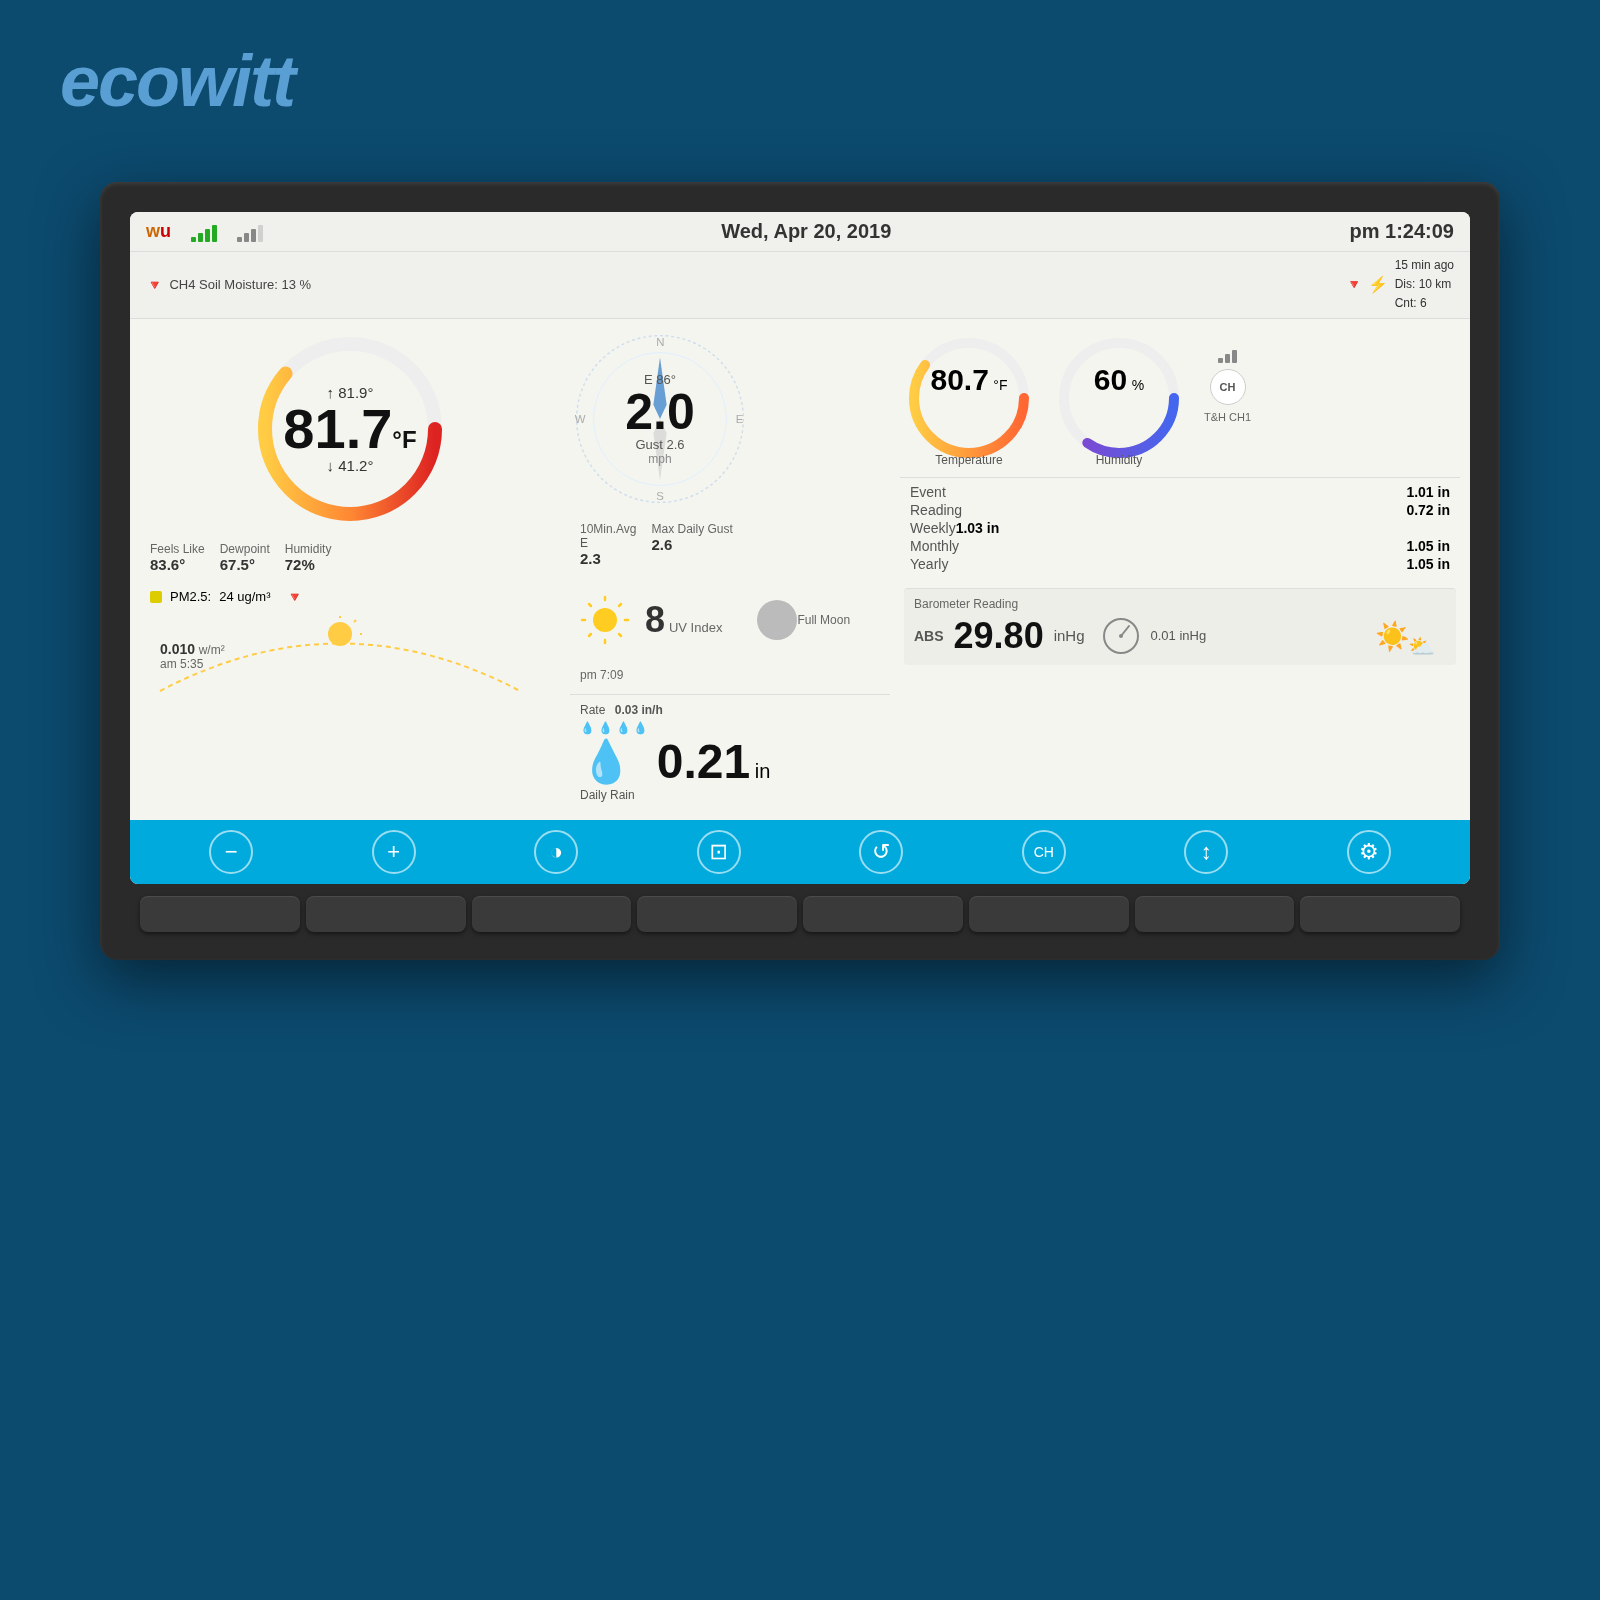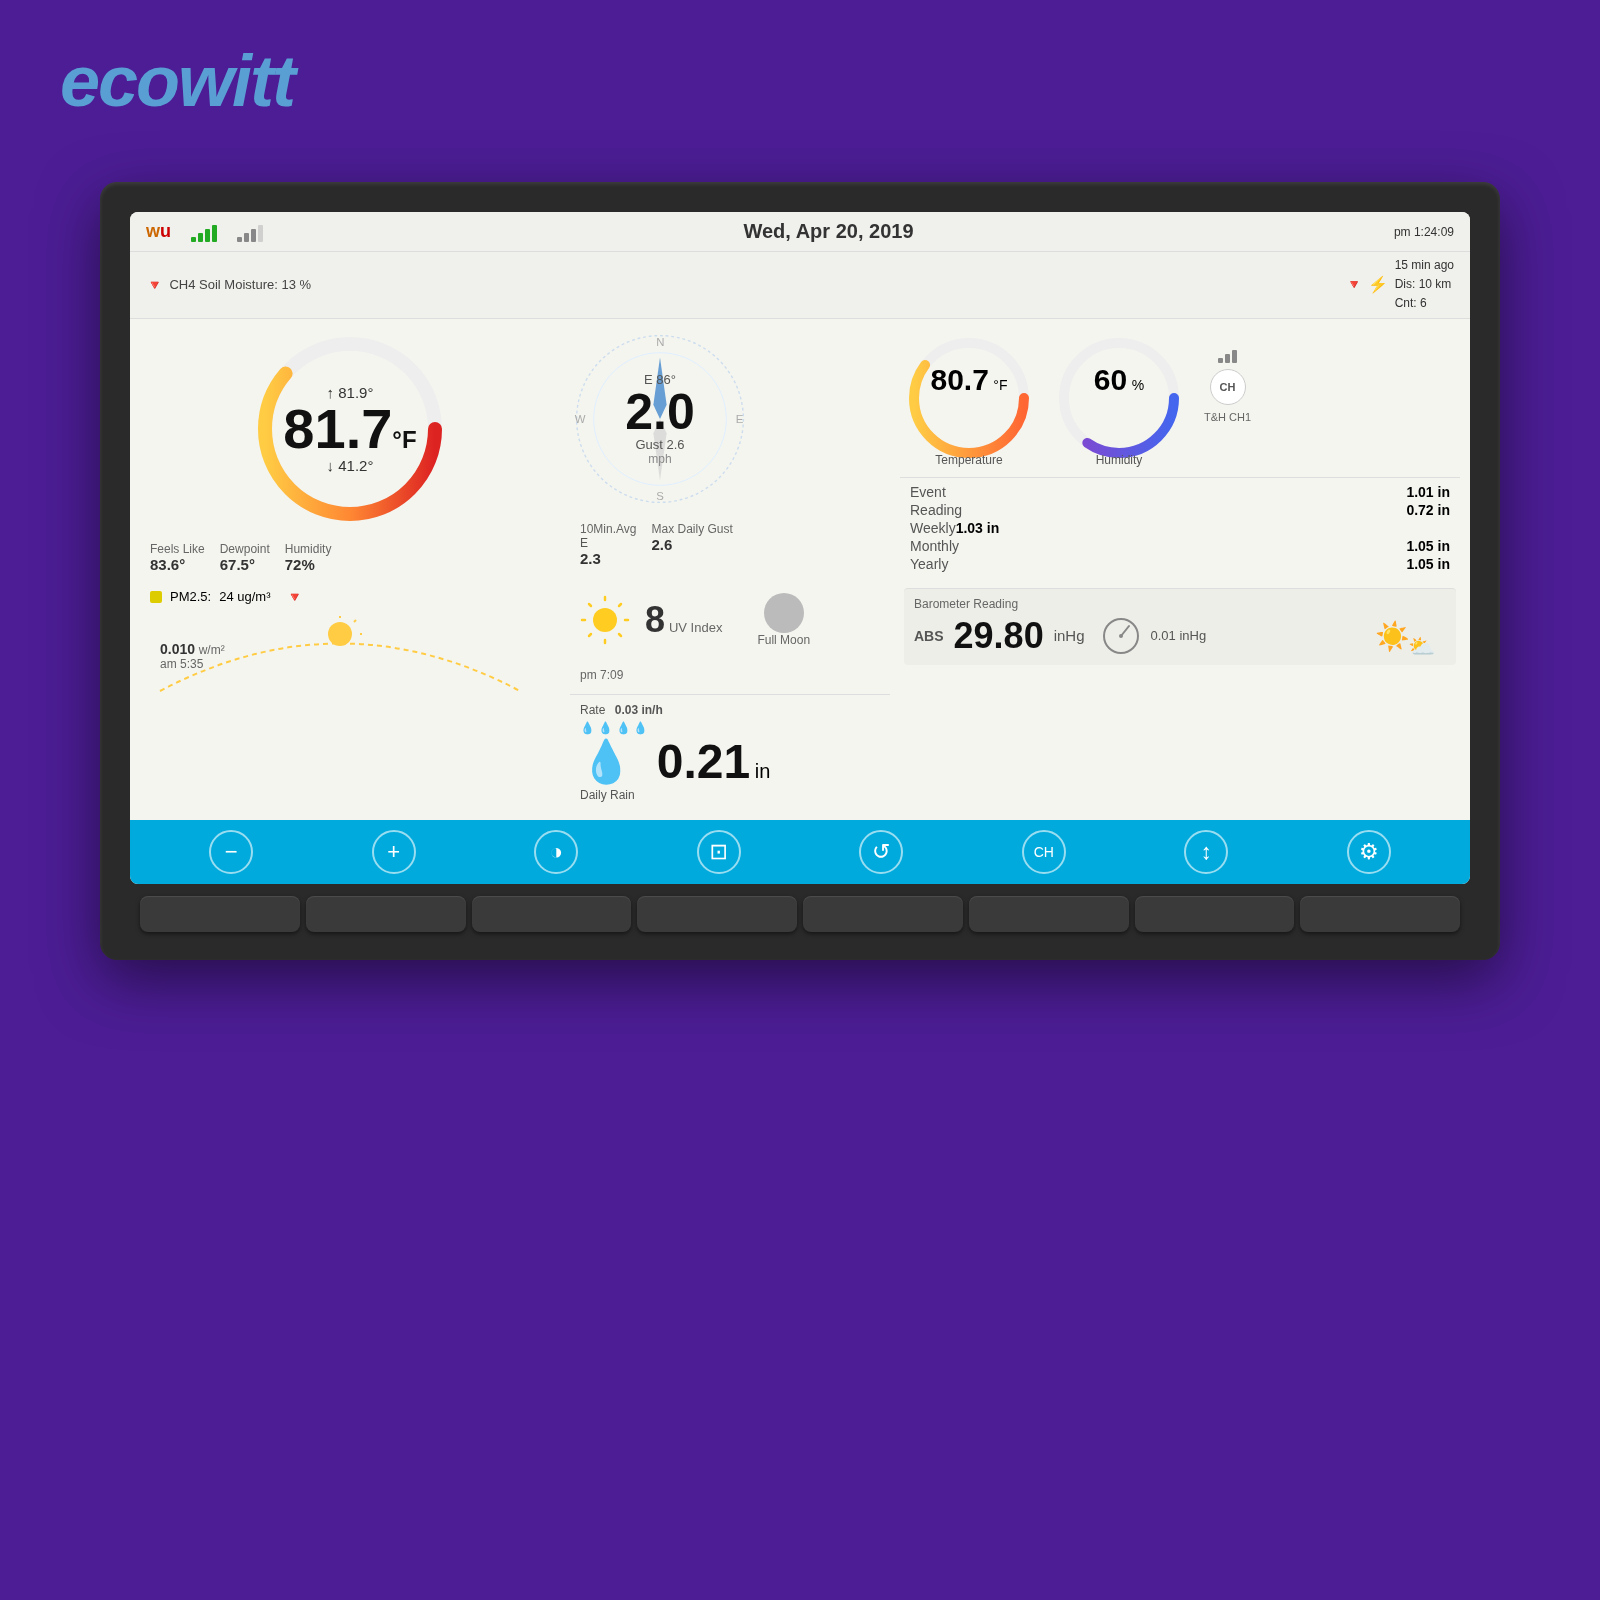--- a/index.html
+++ b/index.html
@@ -7,21 +7,21 @@
       background: #f0f0f0;
       display: flex;
       justify-content: center;
       align-items: center;
       min-height: 100vh;
       font-family: Arial, sans-serif;
     }
     .page-wrapper {
       width: 1600px;
       height: 1600px;
-      background: #4c1d95;
+      background: #0c4a6e;
       display: flex;
       flex-direction: column;
       align-items: center;
       justify-content: flex-start;
       padding: 40px;
     }
     .brand-logo {
       align-self: flex-start;
       font-size: 72px;
       font-weight: 900;
@@ -94,22 +94,22 @@
     .ant-bar2 { height: 9px; }
     .ant-bar3 { height: 13px; }
     .ant-bar4 { height: 17px; opacity: 0.3; }
     .top-bar-center {
       text-align: center;
       font-size: 20px;
       font-weight: 600;
       color: #333;
     }
     .top-bar-right {
-      font-size: 12px;
-      font-weight: 400;
+      font-size: 20px;
+      font-weight: 700;
       color: #333;
     }
     
     .sub-header {
       display: flex;
       justify-content: space-between;
       padding: 4px 16px;
       background: #f0f0ec;
       border-bottom: 1px solid #ddd;
       font-size: 13px;
@@ -229,21 +229,21 @@
       height: 80px;
     }
     .uv-value {
       font-size: 36px;
       font-weight: 700;
       color: #333;
     }
     .uv-label { font-size: 13px; color: #666; }
     .full-moon {
       display: flex;
-      flex-direction: column;
+      flex-direction: row;
       align-items: center;
       font-size: 12px;
       color: #666;
     }
     .moon-circle {
       width: 40px; height: 40px;
       background: #bbb;
       border-radius: 50%;
     }
     

